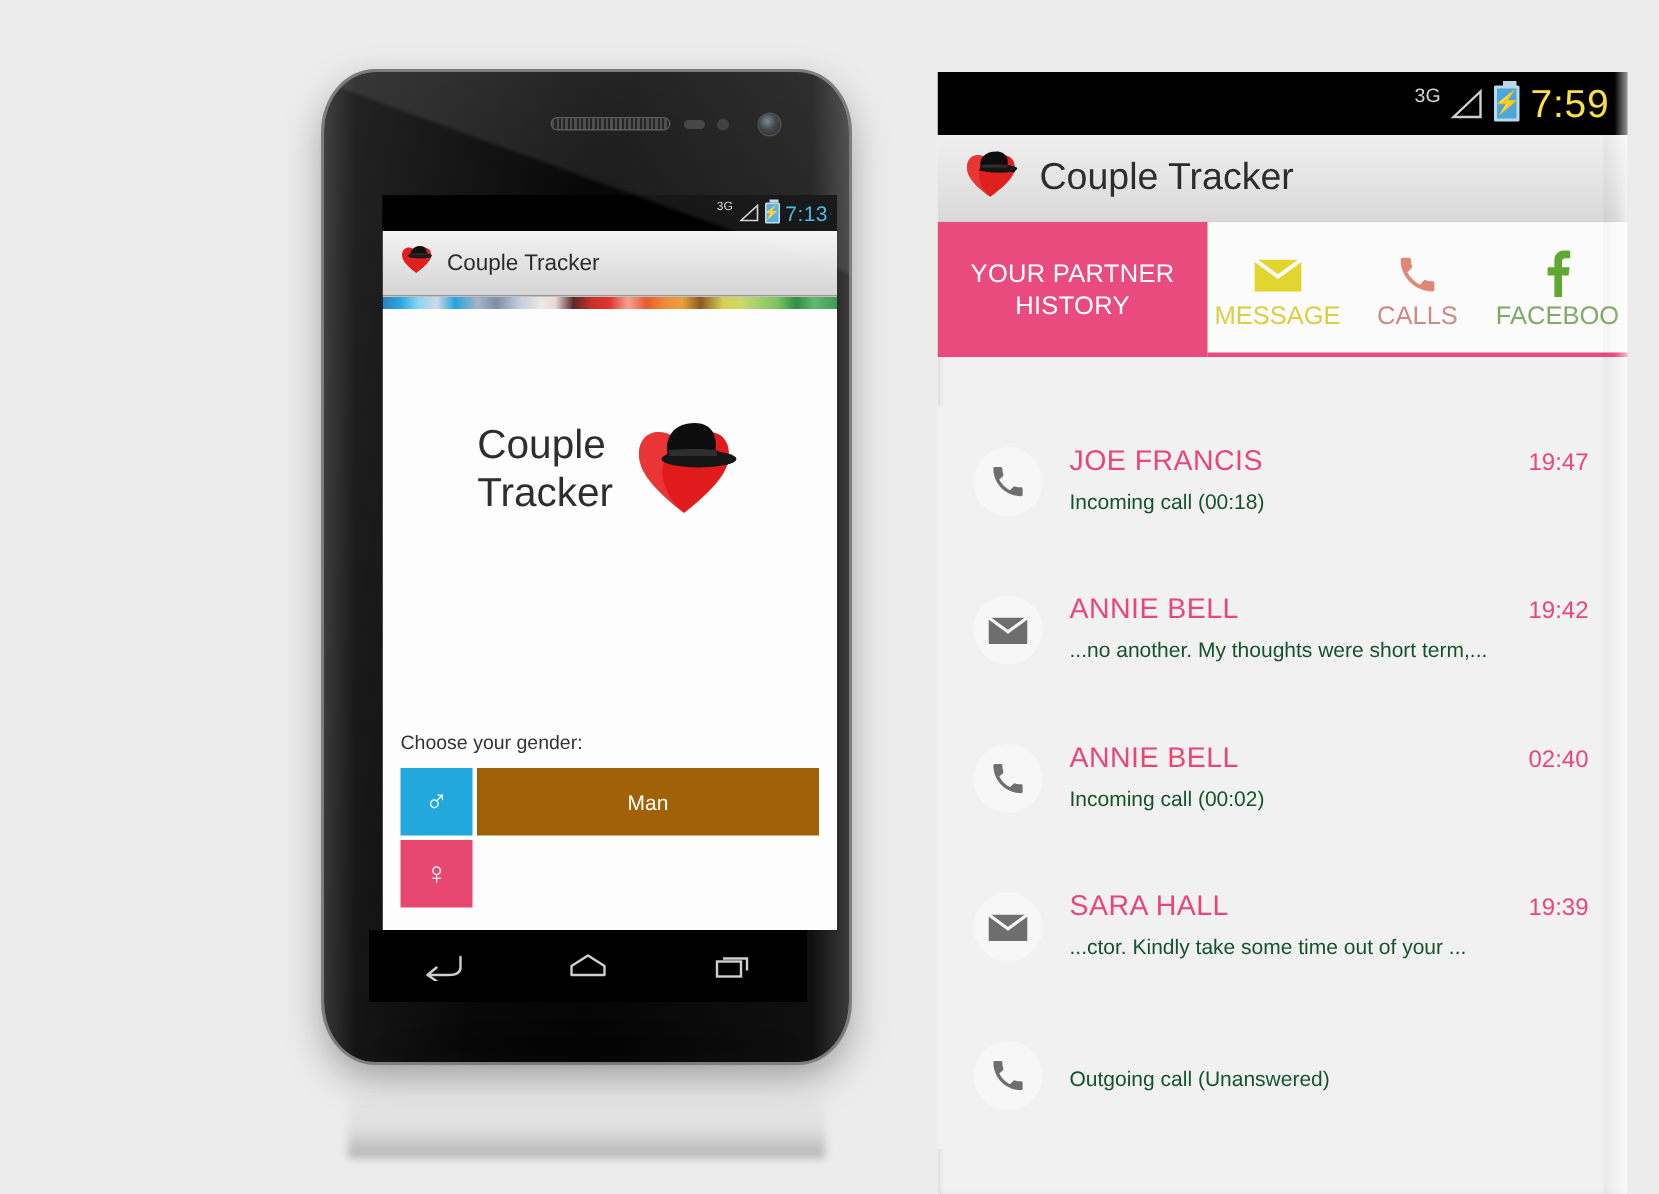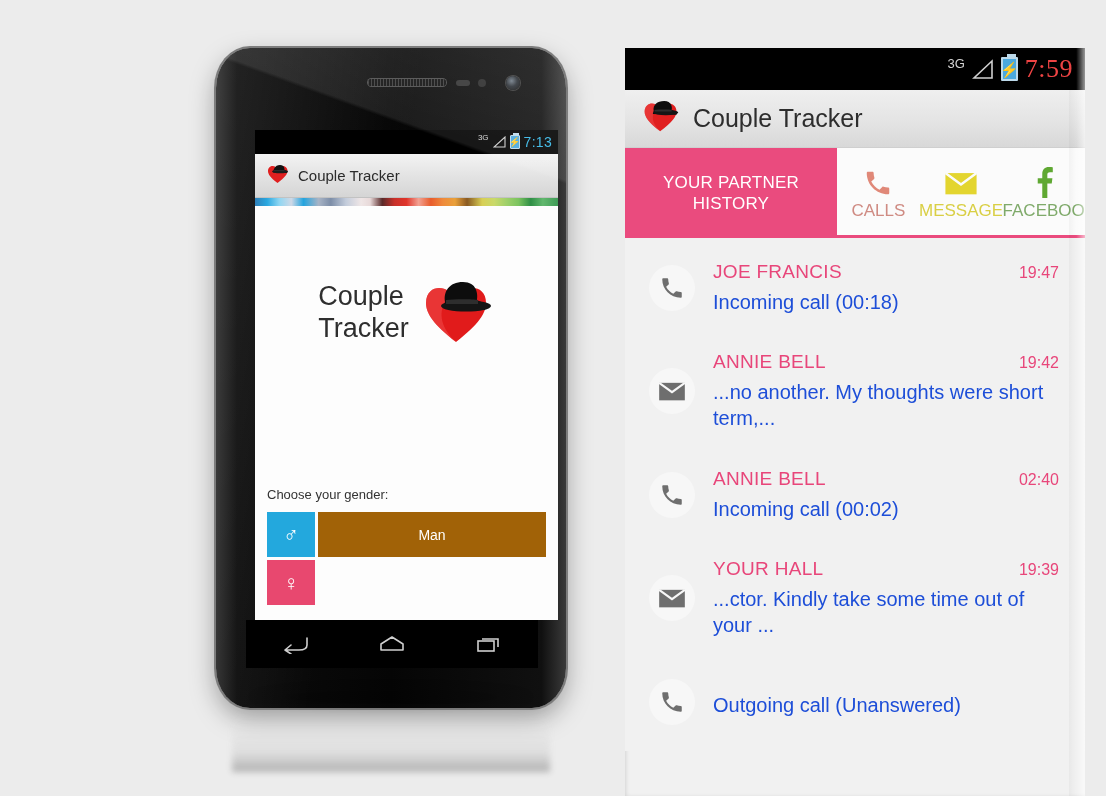--- a/index.html
+++ b/index.html
@@ -137,60 +137,60 @@
     overflow:hidden;
   }
   .app-status{
     height:42px; background:#000; position:relative; display:flex;
     align-items:center; justify-content:flex-end; padding-right:12px; gap:7px;
   }
   .app-status .sig-3g{ font-size:13px; top:-6px;}
   .app-status .bat{ width:17px;height:24px; border-width:2px; }
   .app-status .bat:before{ left:4px; top:-5px; width:9px; height:4px; }
   .app-status .bat span{ font-size:15px; }
-  .app-clock{ color:#ef4444; font-size:26px; letter-spacing:.5px;font-family:Liberation Serif, serif; }
+  .app-clock{ color:#fde047; font-size:26px; letter-spacing:.5px; }
 
   .app-actionbar{
     height:58px;
     background:linear-gradient(180deg,#efefef 0%,#e3e3e3 60%,#d8d8d8 100%);
     display:flex; align-items:center; gap:14px; padding-left:18px;
     border-bottom:1px solid #cfcfcf;
   }
   .app-actionbar .ttl{ font-size:25px; color:#2d2d2d; }
 
   .tabbar{ display:flex; height:90px; background:#fbfbfb; }
   .tab-active{
-    width:212px; background:#ea4b7e; color:#fff;
+    width:180px; background:#ea4b7e; color:#fff;
     display:flex; align-items:center; justify-content:center; text-align:center;
     font-size:17px; line-height:1.25; letter-spacing:.2px; padding:0 8px;
   }
   .tabs-rest{ flex:1; display:flex; border-bottom:3px solid #ea4b7e; }
   .tab{
     flex:1; display:flex; flex-direction:column; align-items:center; justify-content:center;
     gap:3px; font-size:17px; white-space:nowrap; overflow:hidden;
   }
   .tab .t-ico{ height:36px; display:flex; align-items:flex-end; }
   .tab-calls   { color:#cf8b83; }
   .tab-message { color:#d9cf45; }
   .tab-facebook{ color:#7faa6a; }
 
-  .list{ background:#f1f1f1; }
+  .list{ background:#f1f1f1;margin-top:33px; }
   .list-item{
     display:flex; align-items:center; gap:18px;
     padding:14px 26px 14px 24px; min-height:99px;
   }
   .li-avatar{
     width:46px; height:46px; border-radius:50%; background:#f7f7f7; flex:none;
     display:flex; align-items:center; justify-content:center; color:#6e6e6e;
   }
   .li-body{ flex:1; min-width:0; }
   .li-top{ display:flex; align-items:baseline; justify-content:space-between; gap:10px; }
   .li-name{ color:#e8467a; font-size:19px; letter-spacing:.3px; }
   .li-time{ color:#e8467a; font-size:16px; flex:none; }
-  .li-sub{ color:#1d4ed8; font-size:20px; line-height:1.3; margin-top:6px; }
+  .li-sub{ color:#14532d; font-size:14px; line-height:1.3; margin-top:6px; }
 
   .panel-right-edge{
     position:absolute; right:0; top:0; width:16px; height:100%;
     background:linear-gradient(90deg, rgba(0,0,0,.035) 0%, rgba(0,0,0,0) 45%, rgba(255,255,255,.6) 100%);
     pointer-events:none;
   }
 </style>
 </head>
 <body>
 
@@ -320,37 +320,37 @@
   </div>
 
   <div class="tabbar">
     <div class="tab-active">
       <div>
         <div>YOUR PARTNER</div>
         <div>HISTORY</div>
       </div>
     </div>
     <div class="tabs-rest">
-      <div class="tab tab-calls">
-        <span class="t-ico">
-          <svg width="30" height="30" viewBox="0 0 24 24" fill="#e08878">
-              <path d="M6.6 10.8c1.4 2.8 3.8 5.1 6.6 6.6l2.2-2.2c.3-.3.7-.4 1-.2 1.1.4 2.4.6 3.6.6.6 0 1 .4 1 1V20c0 .6-.4 1-1 1C10.6 21 3 13.4 3 4c0-.6.4-1 1-1h3.5c.6 0 1 .4 1 1 0 1.3.2 2.5.6 3.6.1.4 0 .8-.2 1.1l-2.3 2.1z"></path>
-            </svg>
-        </span>
-        <span>CALLS</span>
-      </div>
       <div class="tab tab-message">
         <span class="t-ico">
           <svg width="34" height="30" viewBox="0 0 24 20" fill="#e3d52f">
               <path d="M1 3h22v15H1z"></path>
               <path d="M1 3l11 8 11-8" fill="none" stroke="#fbfbfb" stroke-width="1.8"></path>
             </svg>
         </span>
         <span>MESSAGE</span>
       </div>
+      <div class="tab tab-calls">
+        <span class="t-ico">
+          <svg width="30" height="30" viewBox="0 0 24 24" fill="#e08878">
+              <path d="M6.6 10.8c1.4 2.8 3.8 5.1 6.6 6.6l2.2-2.2c.3-.3.7-.4 1-.2 1.1.4 2.4.6 3.6.6.6 0 1 .4 1 1V20c0 .6-.4 1-1 1C10.6 21 3 13.4 3 4c0-.6.4-1 1-1h3.5c.6 0 1 .4 1 1 0 1.3.2 2.5.6 3.6.1.4 0 .8-.2 1.1l-2.3 2.1z"></path>
+            </svg>
+        </span>
+        <span>CALLS</span>
+      </div>
       <div class="tab tab-facebook">
         <span class="t-ico">
           <svg width="24" height="32" viewBox="0 0 16 24" fill="#5fa832">
               <path d="M10.5 24V13.2h3.3l.5-4.1h-3.8V6.6c0-1.2.3-2 2-2h2.1V.9C14.2.8 13 .7 11.6.7 8.7.7 6.7 2.5 6.7 5.8v3.3H3.3v4.1h3.4V24h3.8z"></path>
             </svg>
         </span>
         <span>FACEBOO</span>
       </div>
     </div>
   </div>
@@ -405,21 +405,21 @@
 
     <div class="list-item">
       <span class="li-avatar">
         <svg width="28" height="24" viewBox="0 0 24 20" fill="#6e6e6e">
             <path d="M1 3h22v15H1z"></path>
             <path d="M1 3l11 8 11-8" fill="none" stroke="#f7f7f7" stroke-width="1.8"></path>
           </svg>
       </span>
       <div class="li-body">
         <div class="li-top">
-          <span class="li-name">YOUR HALL</span>
+          <span class="li-name">SARA HALL</span>
           <span class="li-time">19:39</span>
         </div>
         <div class="li-sub">...ctor. Kindly take some time out of your ...</div>
       </div>
     </div>
 
     <div class="list-item">
       <span class="li-avatar">
         <svg width="26" height="26" viewBox="0 0 24 24" fill="#6e6e6e">
             <path d="M6.6 10.8c1.4 2.8 3.8 5.1 6.6 6.6l2.2-2.2c.3-.3.7-.4 1-.2 1.1.4 2.4.6 3.6.6.6 0 1 .4 1 1V20c0 .6-.4 1-1 1C10.6 21 3 13.4 3 4c0-.6.4-1 1-1h3.5c.6 0 1 .4 1 1 0 1.3.2 2.5.6 3.6.1.4 0 .8-.2 1.1l-2.3 2.1z"></path>

